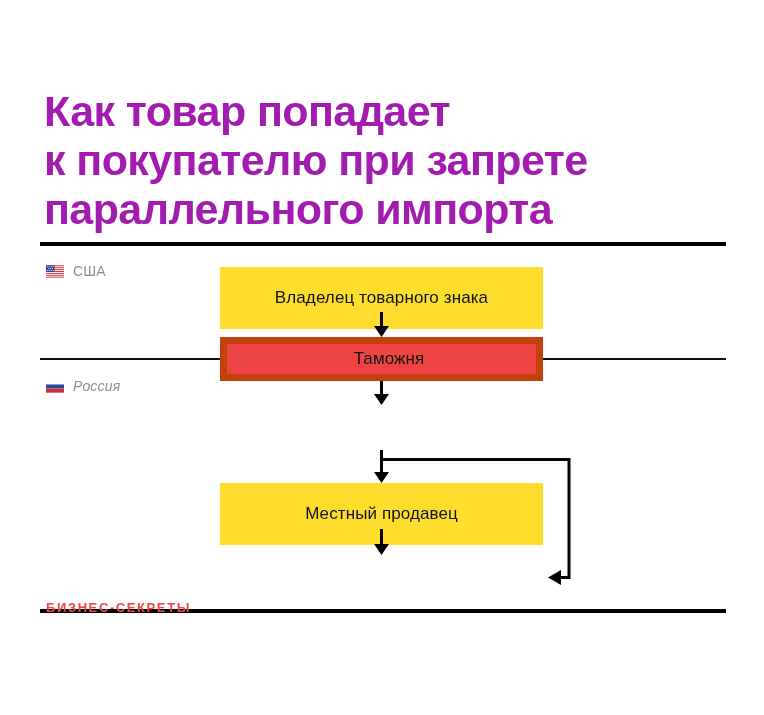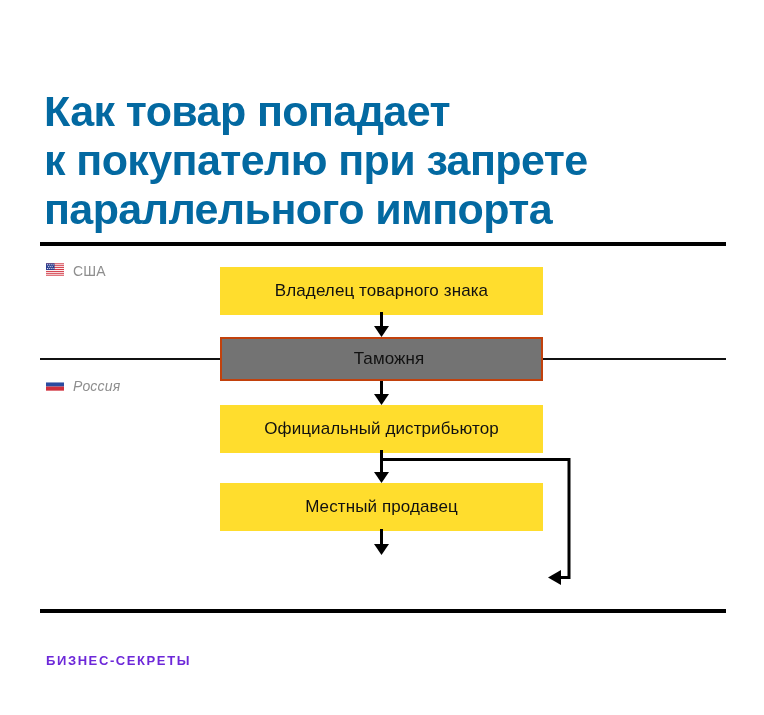--- a/index.html
+++ b/index.html
@@ -26,39 +26,40 @@
   
   .title {
     position: absolute;
     left: 44px;
     top: 58px;
     width: 690px;
     font-size: 43px;
     line-height: 49px;
     font-weight: 700;
     letter-spacing: -0.6px;
-    color: #0369a1;
+    color: #a21caf;
     white-space: pre-line;
   }
 
   
   .rule {
     position: absolute;
     background: #000000;
   }
   .rule-top    { left: 40px; top: 242px; width: 686px; height: 4px; }
   .rule-bottom { left: 40px; top: 609px; width: 686px; height: 4px; }
 
   .rule-mid-left  { left: 40px;  top: 358px; width: 180px; height: 2px; background: #111111; }
   .rule-mid-right { left: 543px; top: 358px; width: 183px; height: 2px; background: #111111; }
 
   
   .country {
     position: absolute;
     display: flex;
+    align-items: center;
     gap: 9px;
   }
   .country-usa    { left: 46px; top: 263px; }
   .country-russia { left: 46px; top: 378px; font-style: italic; }
 
   .country-label {
     font-size: 14px;
     color: #8e8e8e;
     letter-spacing: 0.2px;
     white-space: nowrap;
@@ -69,34 +70,34 @@
     height: 13px;
     display: block;
     flex: 0 0 auto;
   }
 
   
   .node {
     position: absolute;
     left: 220px;
     width: 323px;
-    height: 48px;
+    height: 62px;
     display: flex;
     align-items: center;
     justify-content: center;
     box-sizing: border-box;
     font-size: 17px;
     color: #111111;
     letter-spacing: 0.1px;
     white-space: nowrap;
   }
   .node-yellow { background: #ffdd2d; }
   .node-white  {
-    background: #737373;
-    border: 2px solid #c2410c;
+    background: #ef4444;
+    border: 7px solid #c2410c;
     z-index: 3;
     padding-left: 15px;
   }
 
   .node-owner       { top: 267px; }
   .node-customs     { top: 337px; height: 44px; }
   .node-distributor { top: 405px; }
   .node-seller      { top: 483px; text-align: right; }
   .node-buyer       { top: 555px; }
 
@@ -108,25 +109,25 @@
     width: 764px;
     height: 715px;
     pointer-events: none;
     z-index: 2;
   }
 
   
   .footer-brand {
     position: absolute;
     left: 46px;
-    top: 653px;
+    top: 600px;
     font-size: 13px;
     font-weight: 700;
     letter-spacing: 1.6px;
-    color: #6d28d9;
+    color: #ef4444;
     white-space: nowrap;
   }
 </style>
 </head>
 <body>
 
 <div id="infographic">
 
   <h1 class="title">Как товар попадает
 к покупателю при запрете
@@ -171,21 +172,20 @@
       <rect x="0" y="4.34" width="19" height="4.33" fill="#2a4ba0"></rect>
       <rect x="0" y="8.67" width="19" height="4.33" fill="#d02f3c"></rect>
     </svg>
     <span class="country-label">Россия</span>
   </div>
 
   <div class="node node-yellow node-owner">Владелец товарного знака</div>
 
   <div class="node node-white node-customs">Таможня</div>
 
-  <div class="node node-yellow node-distributor">Официальный дистрибьютор</div>
 
   <div class="node node-yellow node-seller">Местный продавец</div>
 
 
   <svg id="flow-arrows">
 
     <g>
       <line x1="381.5" y1="312" x2="381.5" y2="327" stroke="#000000" stroke-width="3"></line>
       <polygon points="374,326 389,326 381.5,337" fill="#000000"></polygon>
     </g>

